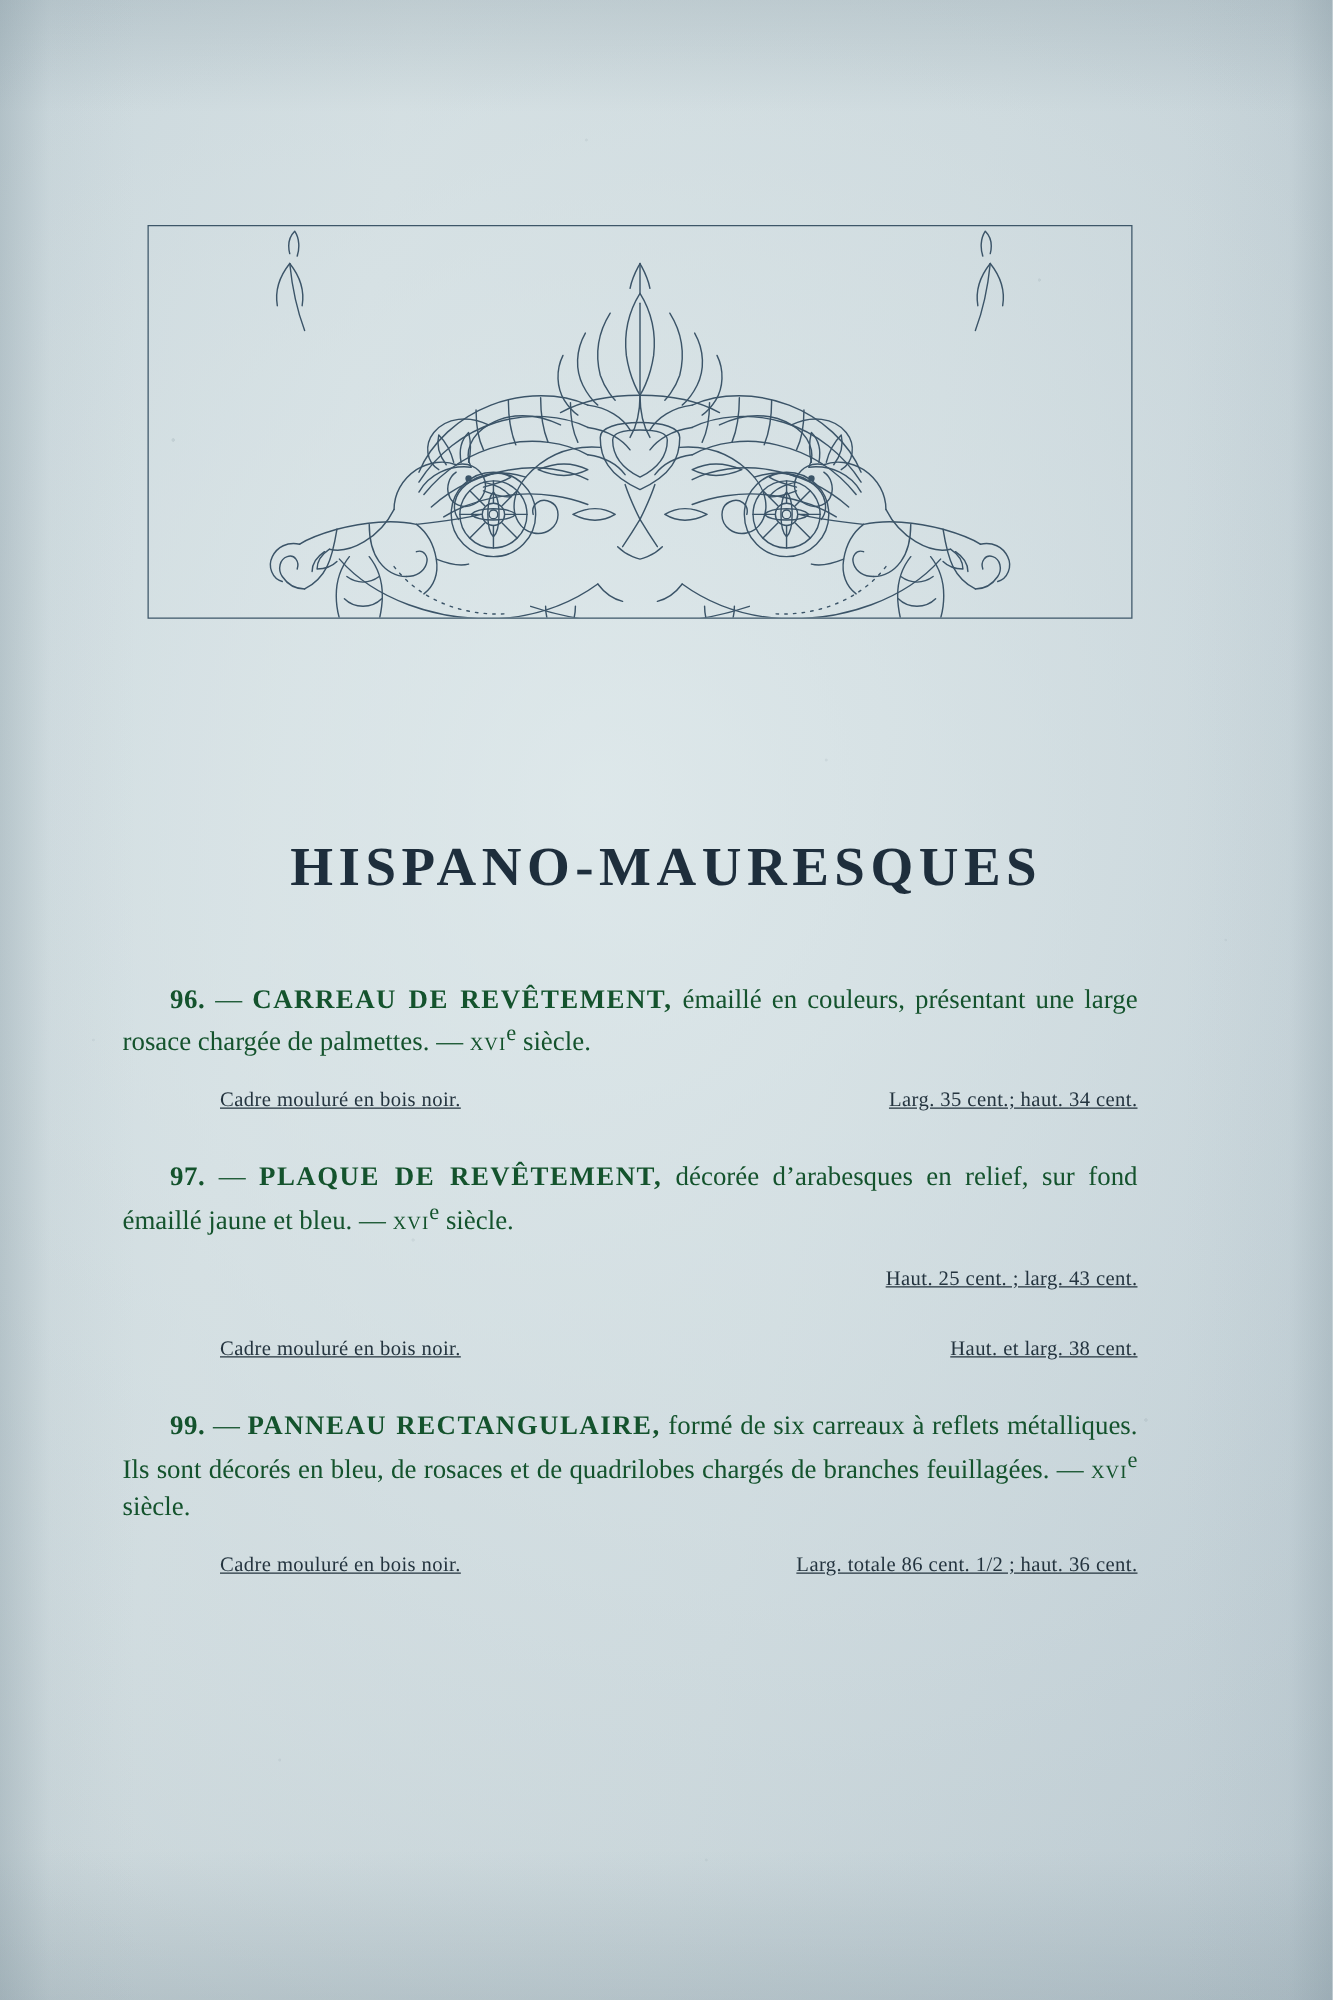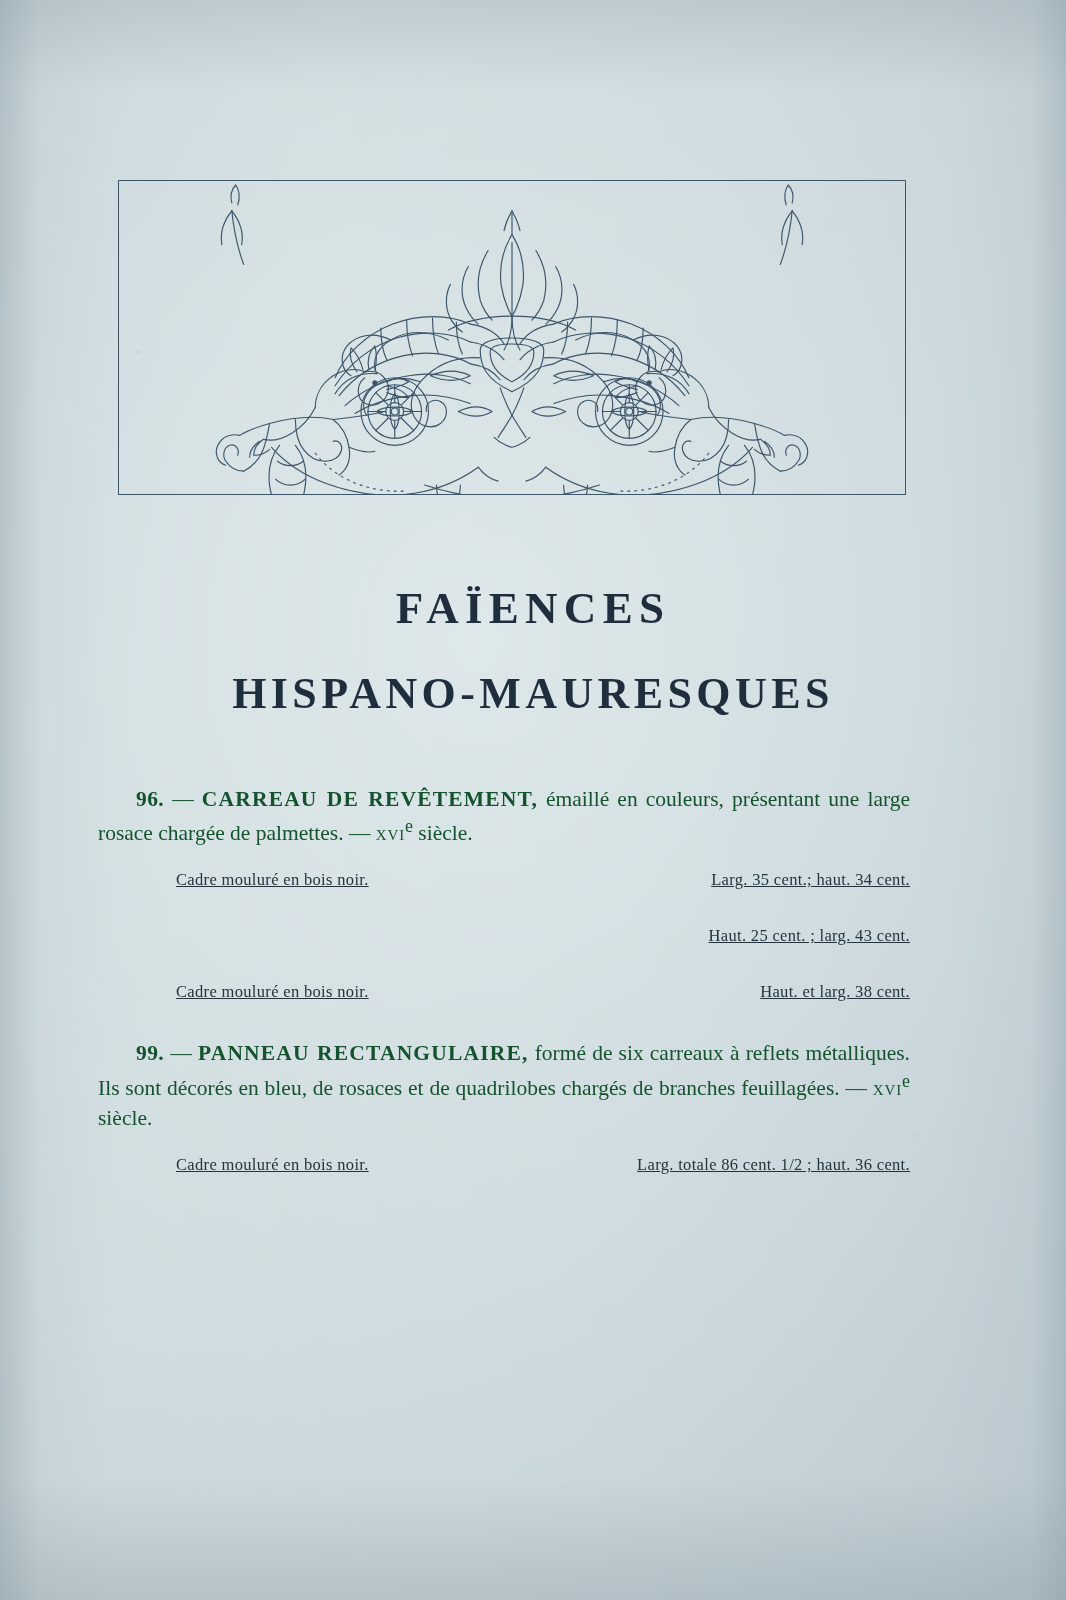--- a/index.html
+++ b/index.html
@@ -350,39 +350,44 @@
         <g>
           <path d="M312 196 C326 190 340 190 352 196 C340 202 326 202 312 196Z"></path>
           <path d="M476 196 C462 190 448 190 436 196 C448 202 462 202 476 196Z"></path>
           <path d="M340 232 C352 226 364 226 374 232 C364 238 352 238 340 232Z"></path>
           <path d="M448 232 C436 226 424 226 414 232 C424 238 436 238 448 232Z"></path>
         </g>
       </g>
     </svg>
   </div>
 
-  <div class="title-main">FAÏENCES</div>
   <div class="title-sub">HISPANO-MAURESQUES</div>
 
   <div class="entries">
 
     <div class="entry">
       <p class="entry-body">
         <span class="num">96.</span>
         <span>—</span>
         <span class="caps">CARREAU DE REVÊTEMENT,</span>
         <span>émaillé en couleurs, présentant une large rosace chargée de palmettes. — <span class="sc">xvı</span><sup>e</sup> siècle.</span>
       </p>
       <div class="entry-meta">
         <span class="frame-note">Cadre mouluré en bois noir.</span>
         <span class="dims">Larg. 35 cent.; haut. 34 cent.</span>
       </div>
     </div>
 
     <div class="entry">
+      <p class="entry-body">
+        <span class="num">97.</span>
+        <span>—</span>
+        <span class="caps">PLAQUE DE REVÊTEMENT,</span>
+        <span>décorée d’arabesques en relief, sur fond émaillé jaune et bleu. — <span class="sc">xvı</span><sup>e</sup> siècle.</span>
+      </p>
       <div class="entry-meta right-only">
         <span class="dims only">Haut. 25 cent. ; larg. 43 cent.</span>
       </div>
     </div>
 
     <div class="entry">
       <div class="entry-meta">
         <span class="frame-note">Cadre mouluré en bois noir.</span>
         <span class="dims">Haut. et larg. 38 cent.</span>
       </div>

